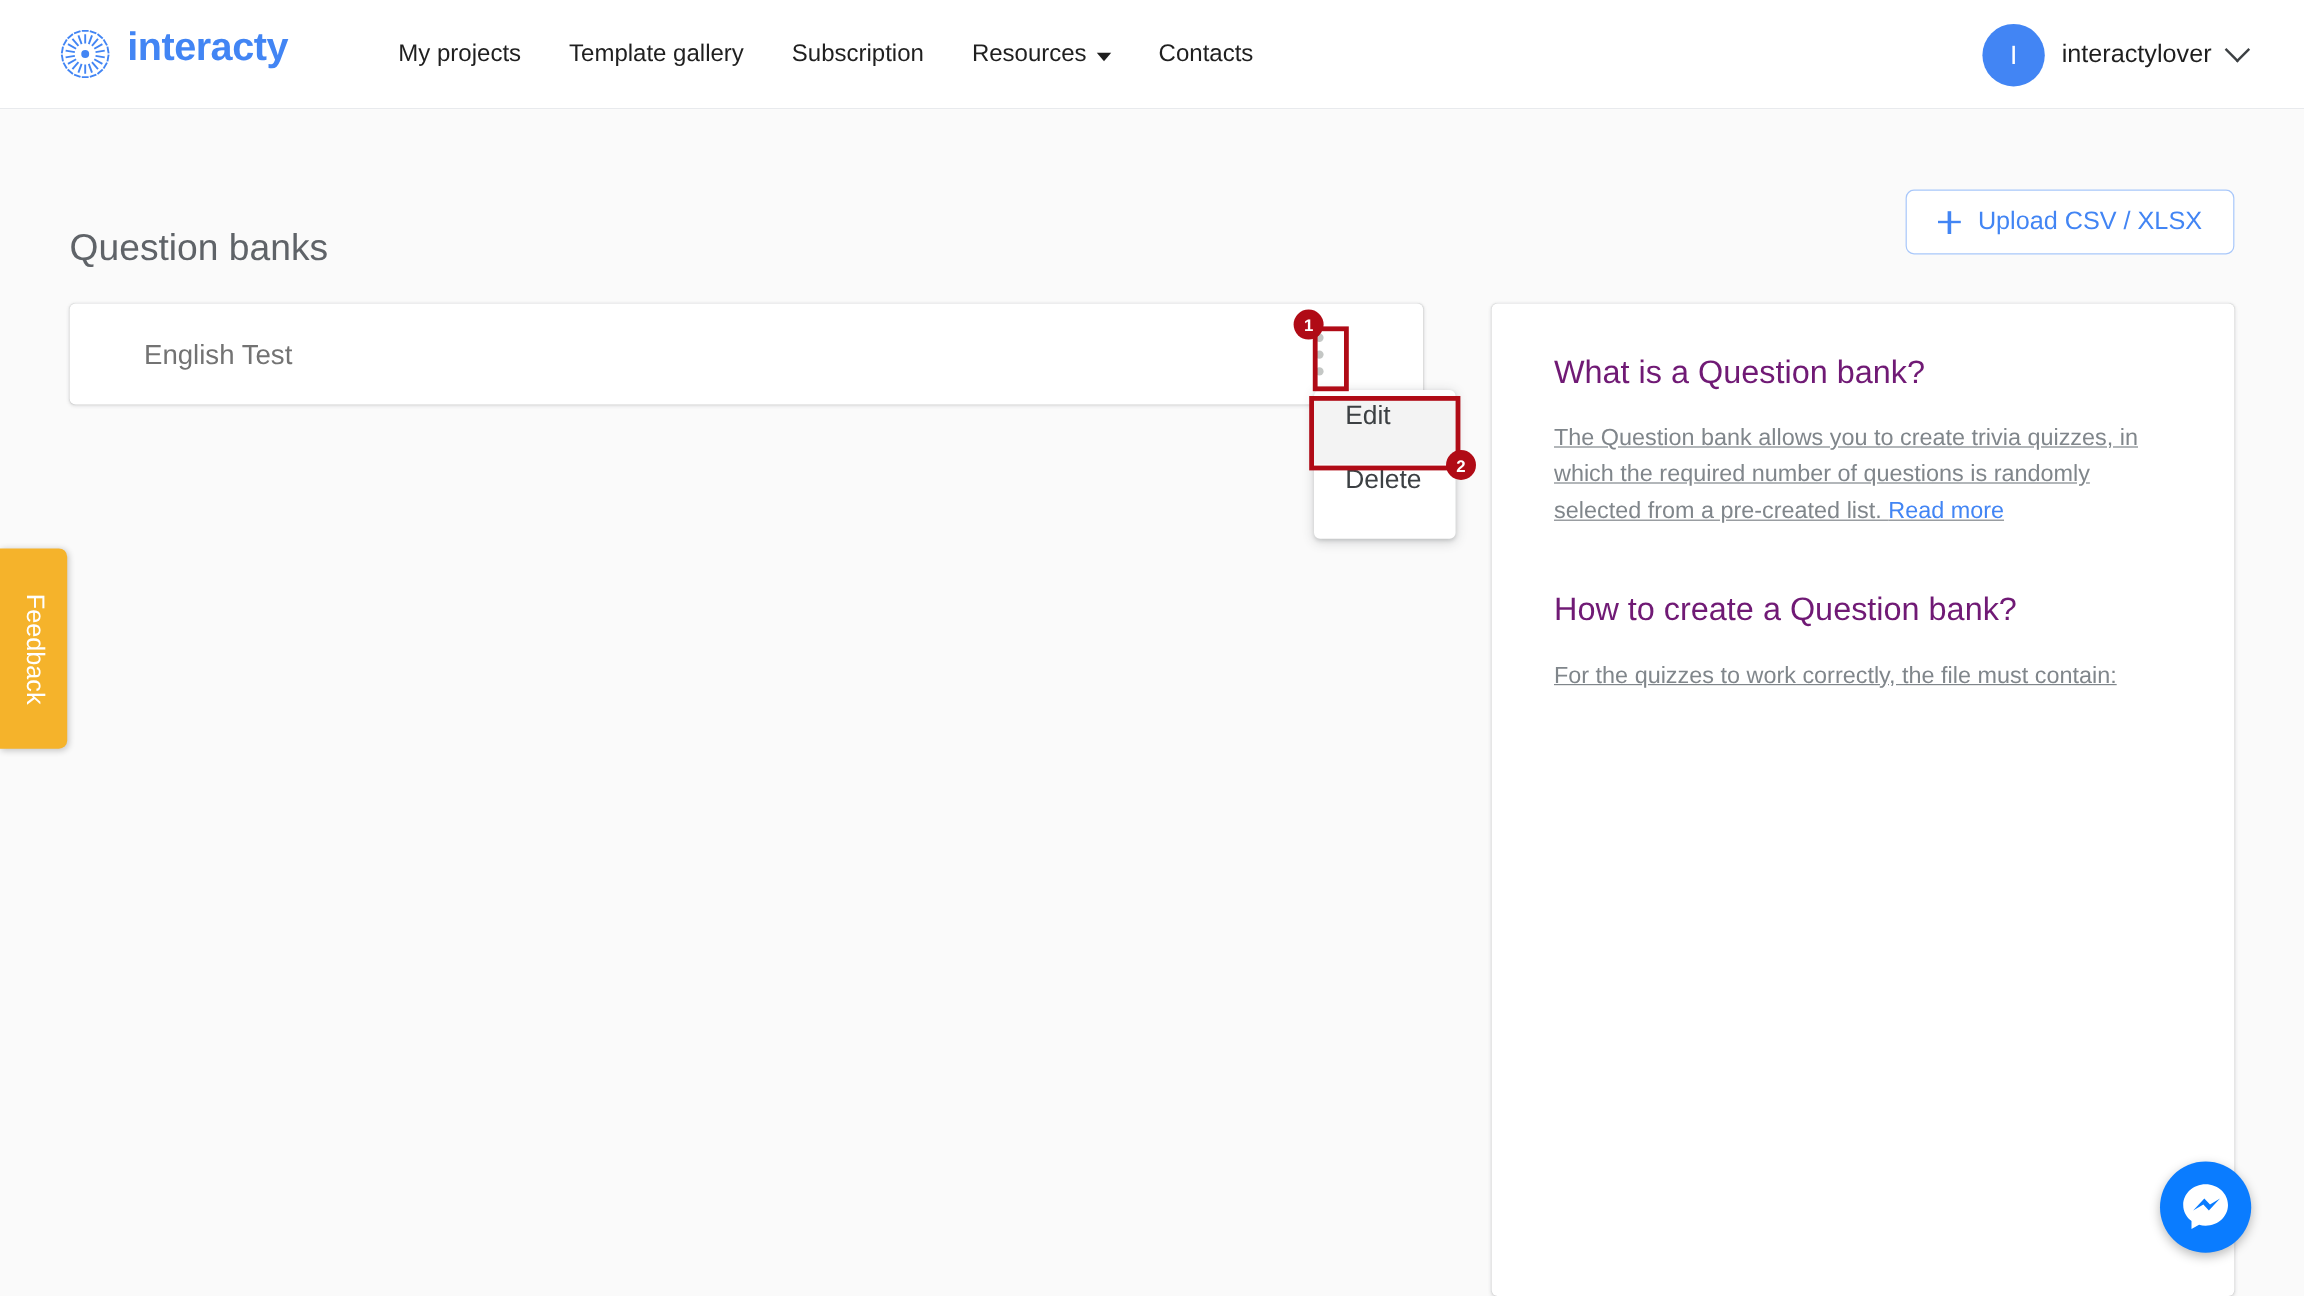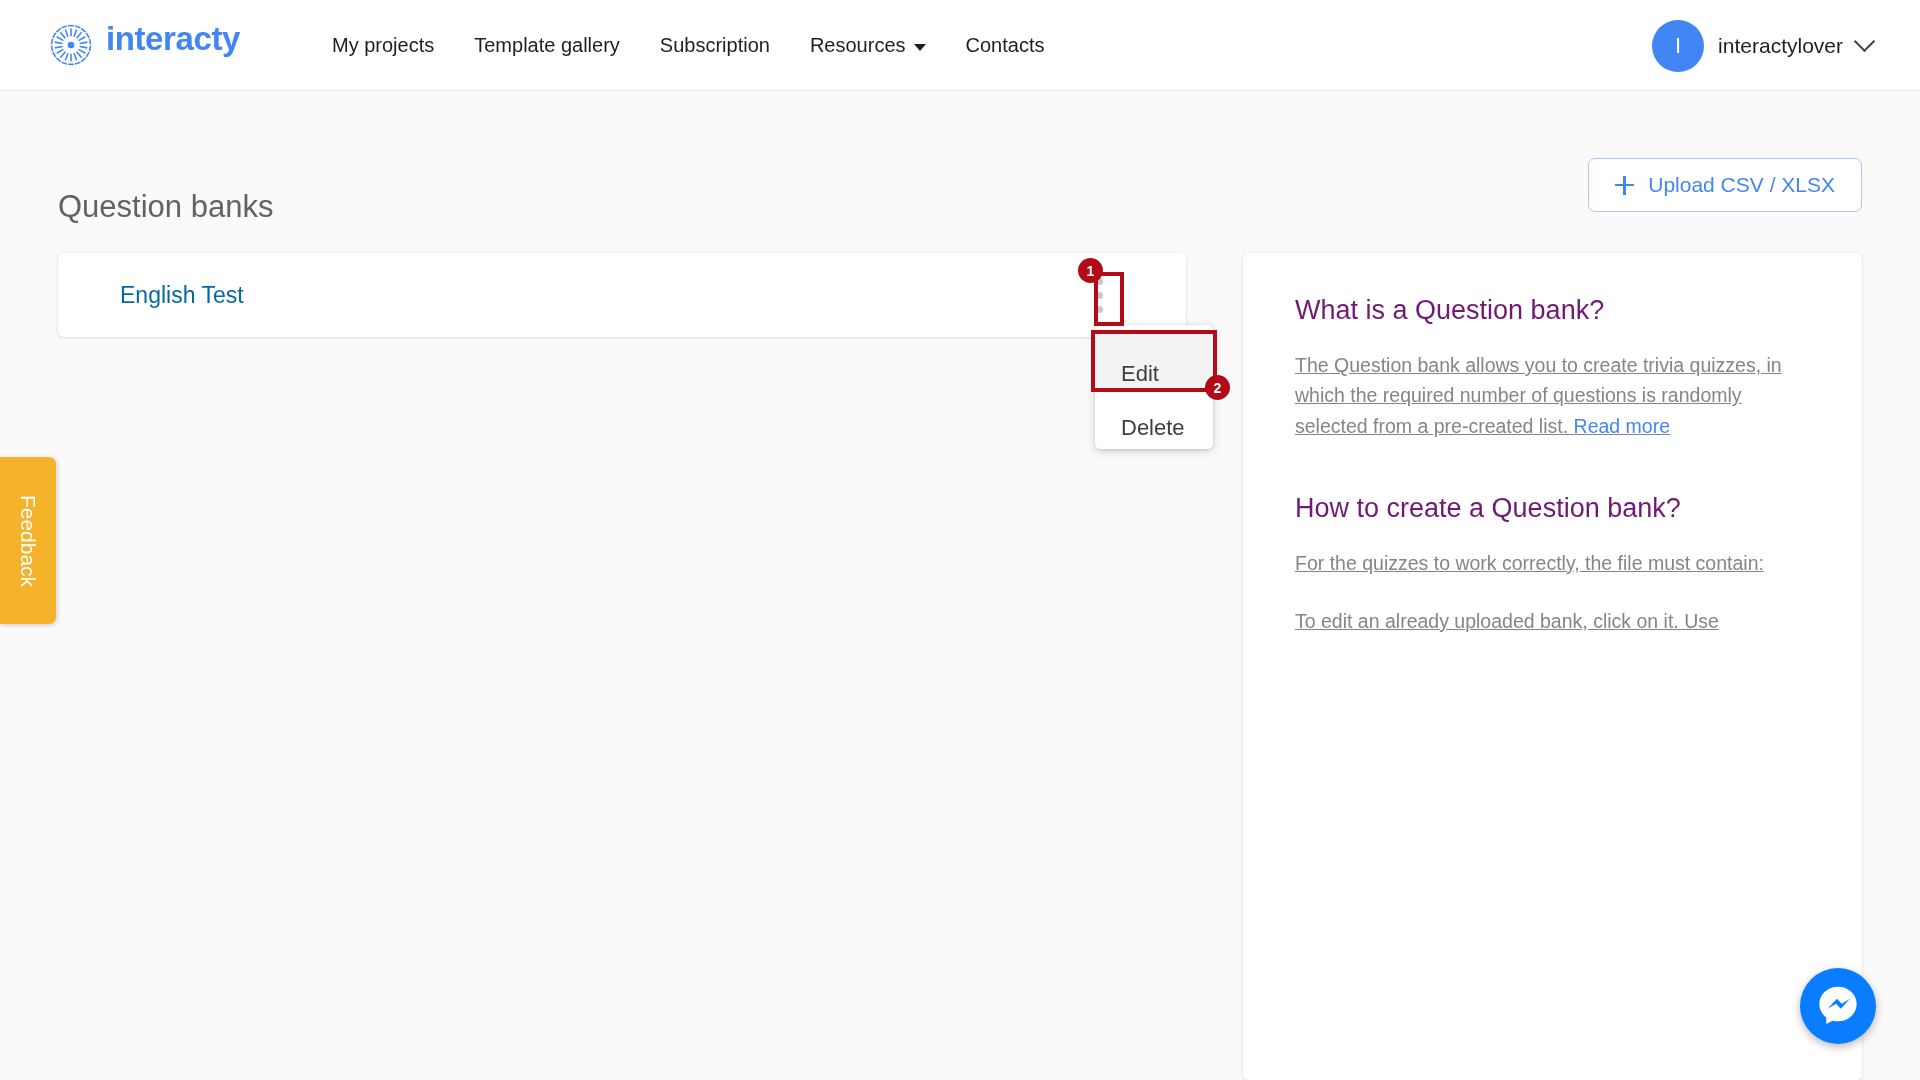--- a/index.html
+++ b/index.html
@@ -97,42 +97,42 @@
   .bank-card {
     position: absolute; left: 58px; top: 253px;
     width: 1128px; height: 84px;
     background: #ffffff;
     border-radius: 5px;
     box-shadow: 0 1px 3px rgba(60,64,67,.16), 0 0 1px rgba(60,64,67,.12);
     display: flex; align-items: center;
     cursor: pointer;
   }
   .bank-name {
-    margin-left: 62px; font-size: 23px; color: #0369a1;
+    margin-left: 62px; font-size: 23px; color: #737373;
   }
   .kebab {
     position: absolute; right: 74px; top: 50%; transform: translateY(-50%);
     width: 26px; height: 46px;
     display: flex; flex-direction: column; align-items: center; justify-content: center;
     gap: 7px; cursor: pointer;
   }
   .kebab span { width: 7px; height: 7px; border-radius: 50%; background: #c4c7c5; display: block; }
 
   
   .ctx-menu {
     position: absolute; left: 1095px; top: 325px;
     width: 118px;
     background: #ffffff;
     border-radius: 5px;
     box-shadow: 0 2px 10px rgba(60,64,67,.22), 0 1px 3px rgba(60,64,67,.14);
     padding: 8px 0;
     z-index: 30;
   }
   .ctx-item {
-    height: 54px; display: flex; align-items: flex-end;
+    height: 54px; display: flex; align-items: flex-start;
     padding-left: 26px; font-size: 22px; color: #3c4043;
     cursor: pointer;
   }
   .ctx-item.is-hover { background: #f3f3f3; }
 
   
   .anno-box {
     position: absolute; border: 4px solid #b00b16; z-index: 40; pointer-events: none;
   }
   .anno-box.box-1 { left: 1094px; top: 272px; width: 30px; height: 54px; }
@@ -319,21 +319,20 @@
   <aside class="info-panel">
 
     <h2 class="info-h">What is a Question bank?</h2>
     <p class="info-p"><span>The Question bank allows you to create trivia quizzes, in which the required number of questions is randomly selected from a pre-created list. </span><span class="link">Read more</span></p>
 
     <h2 class="info-h second">How to create a Question bank?</h2>
 
     <p class="info-p tight">For the quizzes to work correctly, the file must contain:</p>
 
 
-    <p class="info-p cut">To edit an already uploaded bank, click on it. Use</p>
   </aside>
 
   <div class="feedback-tab">
     <span>Feedback</span>
   </div>
 
   <div class="fab">
     <svg width="46" height="46" viewBox="0 0 36 36">
       <path fill="#ffffff" d="M18 3C9.9 3 3.4 9.05 3.4 16.52c0 4.25 2.11 8.04 5.4 10.51v5.14l4.94-2.71c1.32.36 2.72.56 4.26.56 8.1 0 14.6-6.05 14.6-13.5S26.1 3 18 3z"></path>
       <path fill="#0a7cff" d="M9.9 20.1l7.27-7.72 3.7 3.86 6.54-3.86-7.27 7.72-3.62-3.86z"></path>

